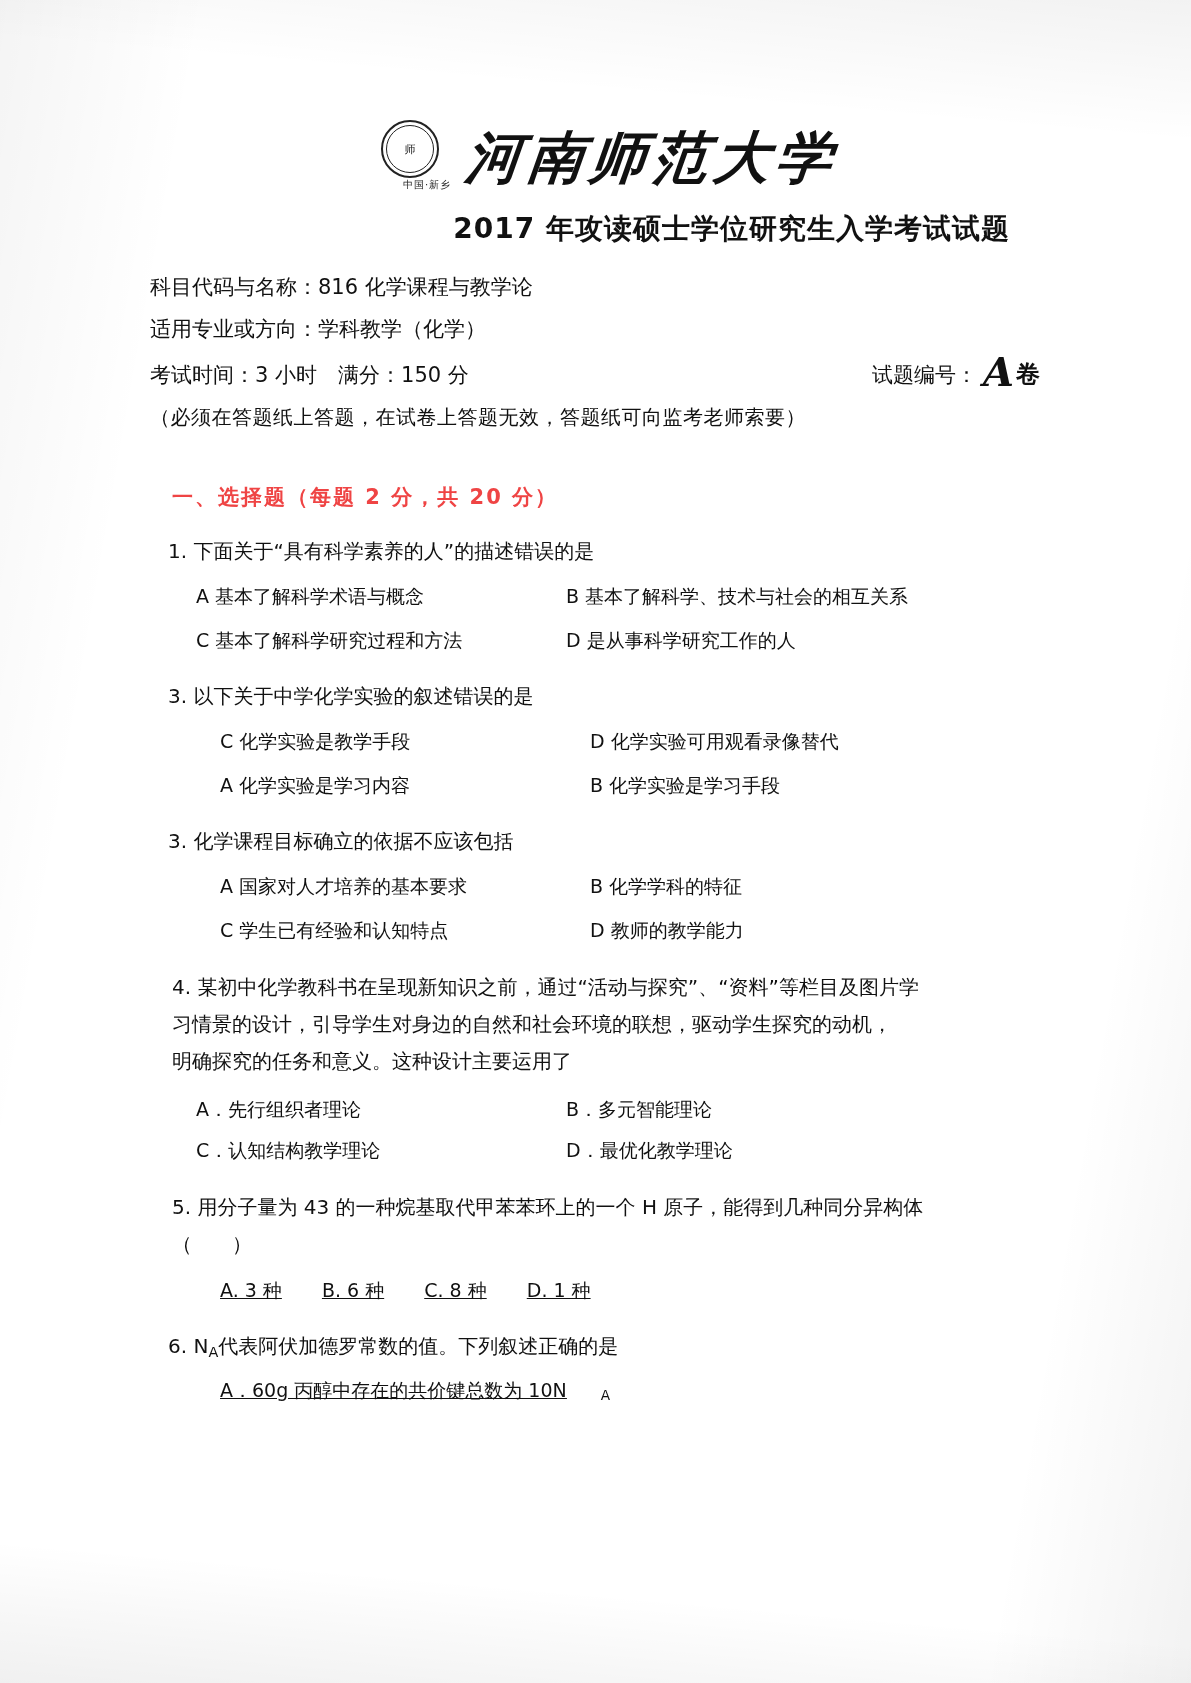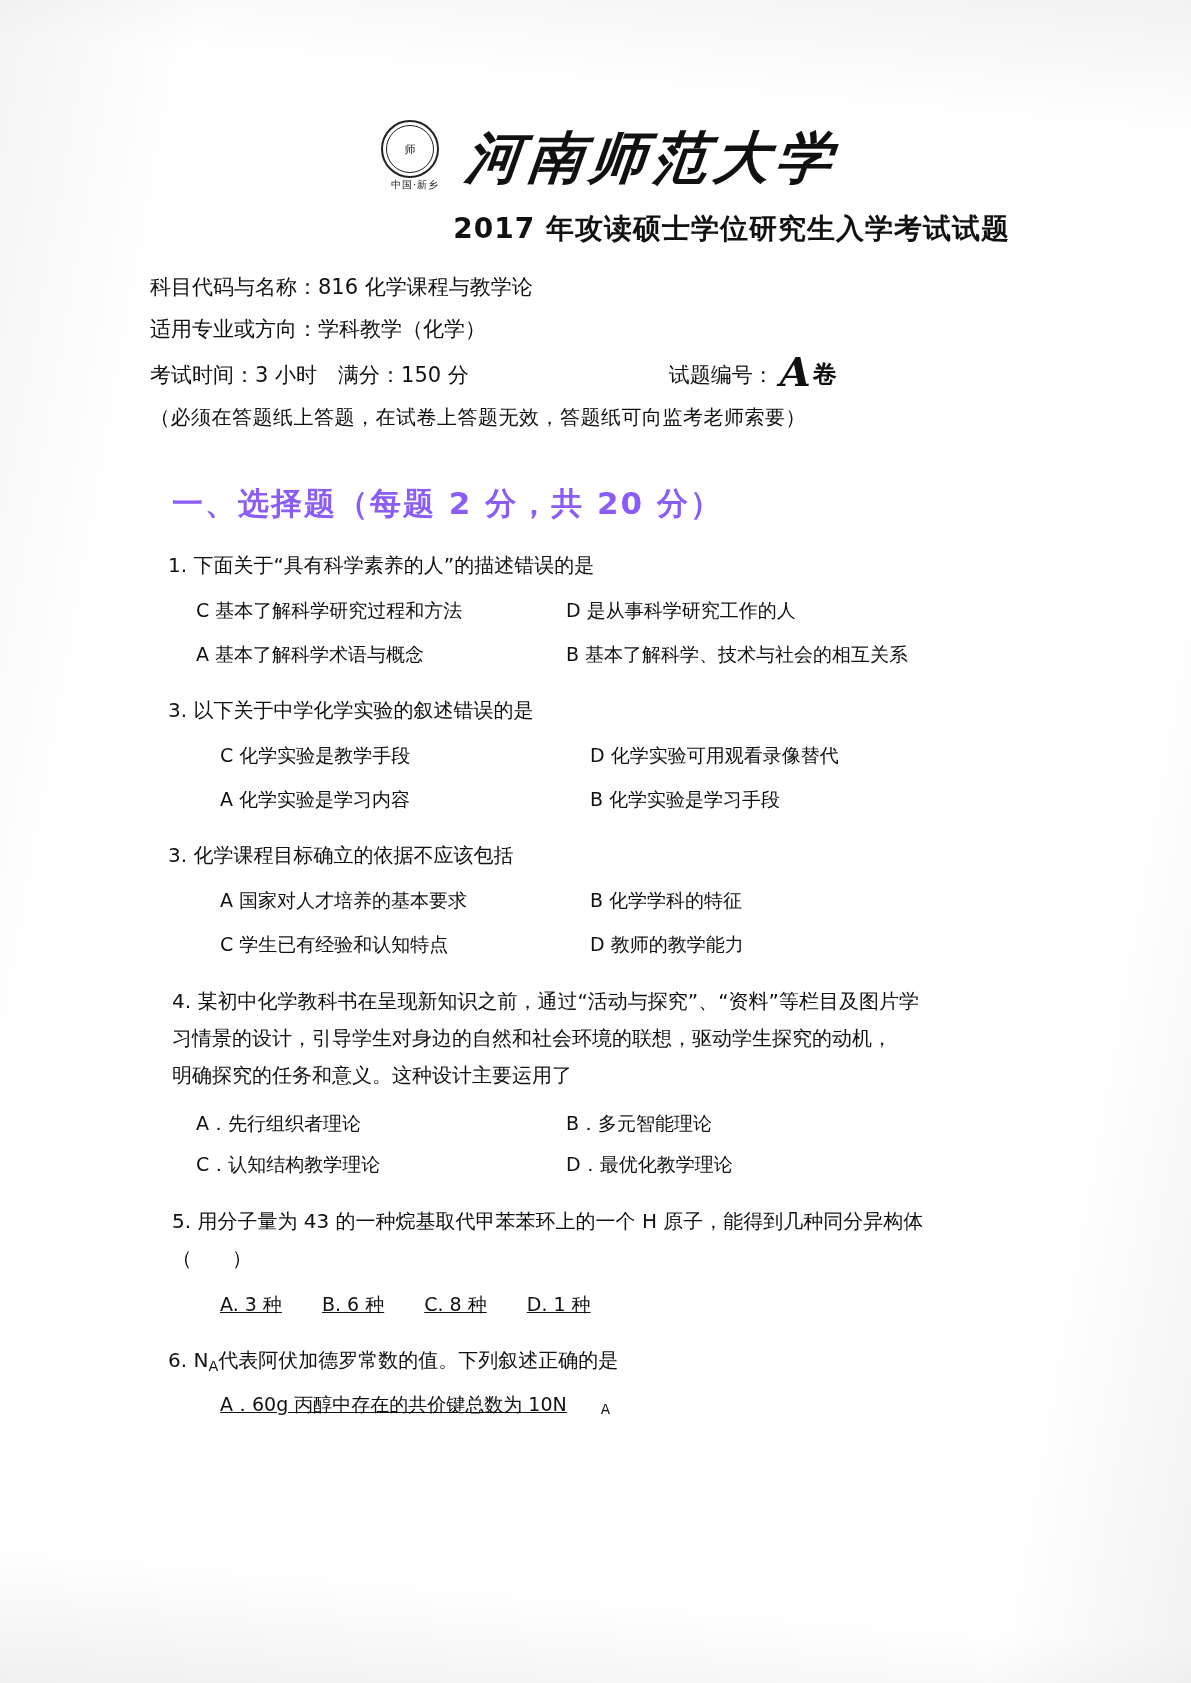--- a/index.html
+++ b/index.html
@@ -67,21 +67,21 @@
     left: 22px; top: 14px;
     width: 32px; height: 32px;
     font-size: 11px;
     line-height: 32px;
     text-align: center;
     color: #222;
     font-family: "DejaVu Serif", "Liberation Serif", serif;
   }
   .crest .banner {
     position: absolute;
-    left: 4px; top: 58px;
+    left: 16px; top: 58px;
     width: 78px;
     text-align: center;
     font-size: 10px;
     letter-spacing: 1px;
     color: #222;
   }
   .uni-name {
     font-family: "DejaVu Serif", "Liberation Serif", serif;
     font-size: 56px;
     font-weight: bold;
@@ -106,20 +106,21 @@
     line-height: 2.0;
     color: #111;
   }
   .meta-line {
     display: block;
     white-space: nowrap;
   }
   .meta-row3 {
     display: flex;
     align-items: baseline;
+    justify-content: space-between;
   }
   .meta-row3 .left { flex: 0 0 auto; }
   .meta-row3 .right { margin-left: 200px; display: flex; align-items: baseline; }
   .paper-code {
     font-family: "DejaVu Serif", "Liberation Serif", serif;
     font-size: 40px;
     font-weight: bold;
     font-style: italic;
     margin-left: 6px;
     line-height: 0.9;
@@ -134,24 +135,24 @@
   .notice {
     margin-top: 6px;
     font-size: 20px;
     color: #111;
     letter-spacing: 0.5px;
   }
 
   
   .section-title {
     margin-top: 52px;
-    font-size: 31px;
+    font-size: 21px;
     font-weight: bold;
     letter-spacing: 2px;
-    color: #8b5cf6;
+    color: #ef4444;
     margin-left: 22px;
   }
   .q {
     margin-top: 24px;
     font-size: 20px;
     color: #111;
     line-height: 1.6;
   }
   .q-stem {
     display: block;
@@ -222,26 +223,26 @@
       </div>
     </div>
 
     <div class="notice">（必须在答题纸上答题，在试卷上答题无效，答题纸可向监考老师索要）</div>
 
     <div class="section-title">一、选择题（每题 2 分，共 20 分）</div>
 
     <div class="q">
       <span class="q-stem">1. 下面关于“具有科学素养的人”的描述错误的是</span>
       <div class="opts opts-row">
+        <span class="opt opt-a">A 基本了解科学术语与概念</span>
+        <span class="opt opt-b">B 基本了解科学、技术与社会的相互关系</span>
+      </div>
+      <div class="opts opts-row">
         <span class="opt opt-a">C 基本了解科学研究过程和方法</span>
         <span class="opt opt-b">D 是从事科学研究工作的人</span>
-      </div>
-      <div class="opts opts-row">
-        <span class="opt opt-a">A 基本了解科学术语与概念</span>
-        <span class="opt opt-b">B 基本了解科学、技术与社会的相互关系</span>
       </div>
     </div>
 
     <div class="q">
       <span class="q-stem">3. 以下关于中学化学实验的叙述错误的是</span>
       <div class="opts opts-row wide">
         <span class="opt opt-a">C  化学实验是教学手段</span>
         <span class="opt opt-b">D 化学实验可用观看录像替代</span>
       </div>
       <div class="opts opts-row wide">

